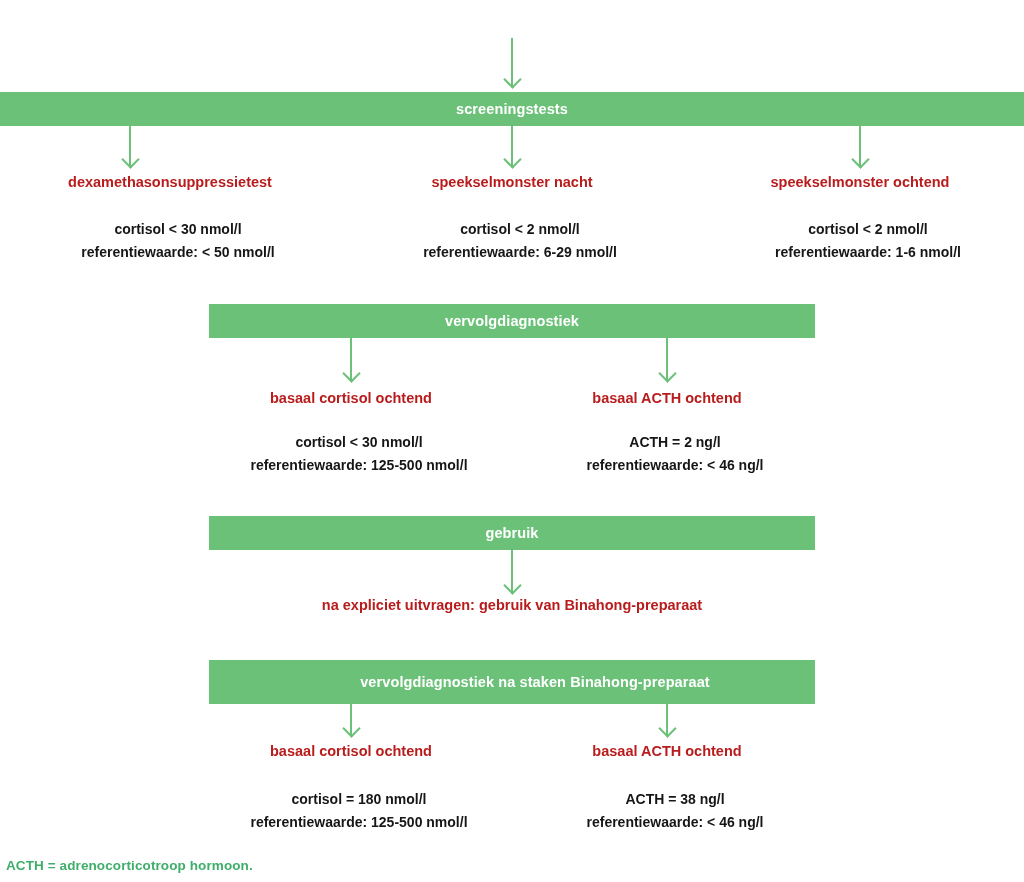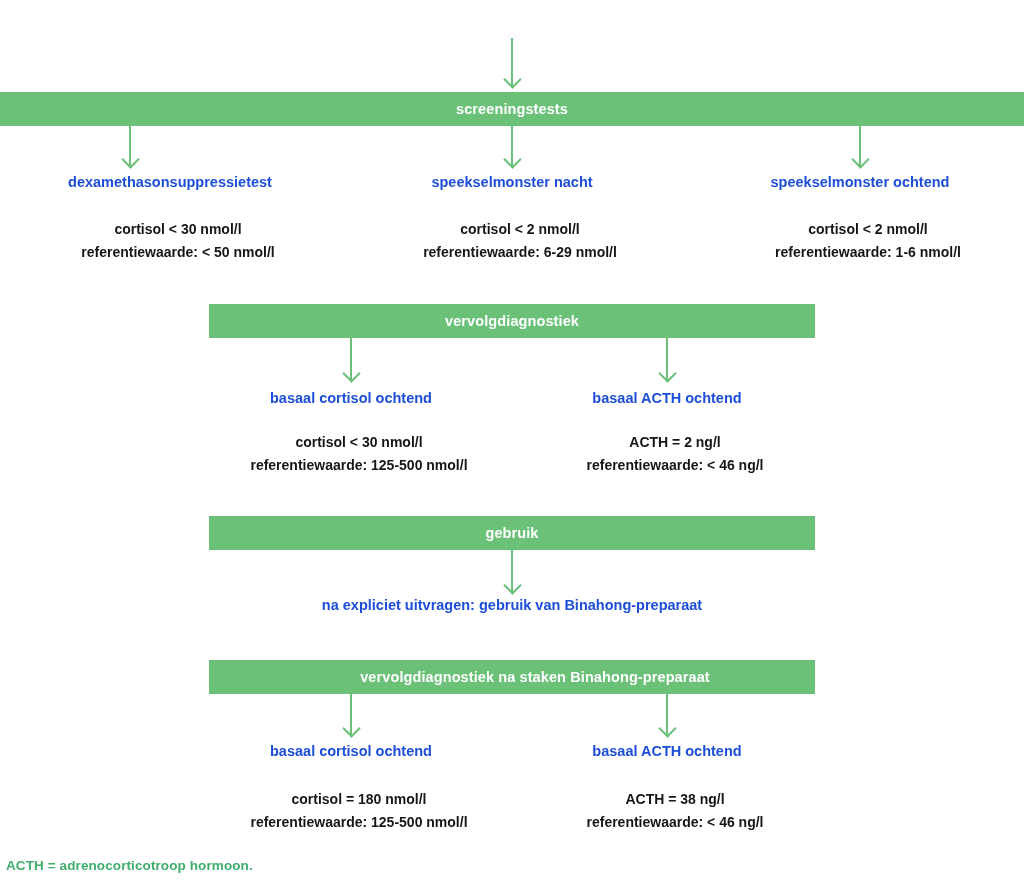--- a/index.html
+++ b/index.html
@@ -70,21 +70,21 @@
   
   .node {
     position: absolute;
     text-align: center;
     box-sizing: border-box;
   }
   .node-title {
     font-size: 14.5px;
     font-weight: bold;
     line-height: 1.2;
-    color: #1d4ed8;
+    color: #b91c1c;
     white-space: nowrap;
   }
   .node-detail {
     font-size: 14px;
     font-weight: bold;
     line-height: 1.62;
     color: #161616;
     white-space: nowrap;
   }
   .detail-block {
@@ -192,21 +192,21 @@
 
   <div class="arrow" style="left:503px; top:550px; height:48px;">
     <div class="shaft" style="height:42px;"></div>
     <div class="head" style="top:29px;"></div>
   </div>
 
   <div class="node" style="left:182px; top:597px; width:660px;">
     <div class="node-title">na expliciet uitvragen: gebruik van Binahong-preparaat</div>
   </div>
 
-  <div class="bar" style="left:209px; top:660px; width:606px; height:34px;padding-left:46px;">
+  <div class="bar" style="left:209px; top:660px; width:606px; height:44px;padding-left:46px;">
     <span class="bar-label">vervolgdiagnostiek na staken Binahong-preparaat</span>
   </div>
 
   <div class="arrow" style="left:342px; top:694px; height:47px;">
     <div class="shaft" style="height:41px;"></div>
     <div class="head" style="top:28px;"></div>
   </div>
   <div class="arrow" style="left:658px; top:694px; height:47px;">
     <div class="shaft" style="height:41px;"></div>
     <div class="head" style="top:28px;"></div>

